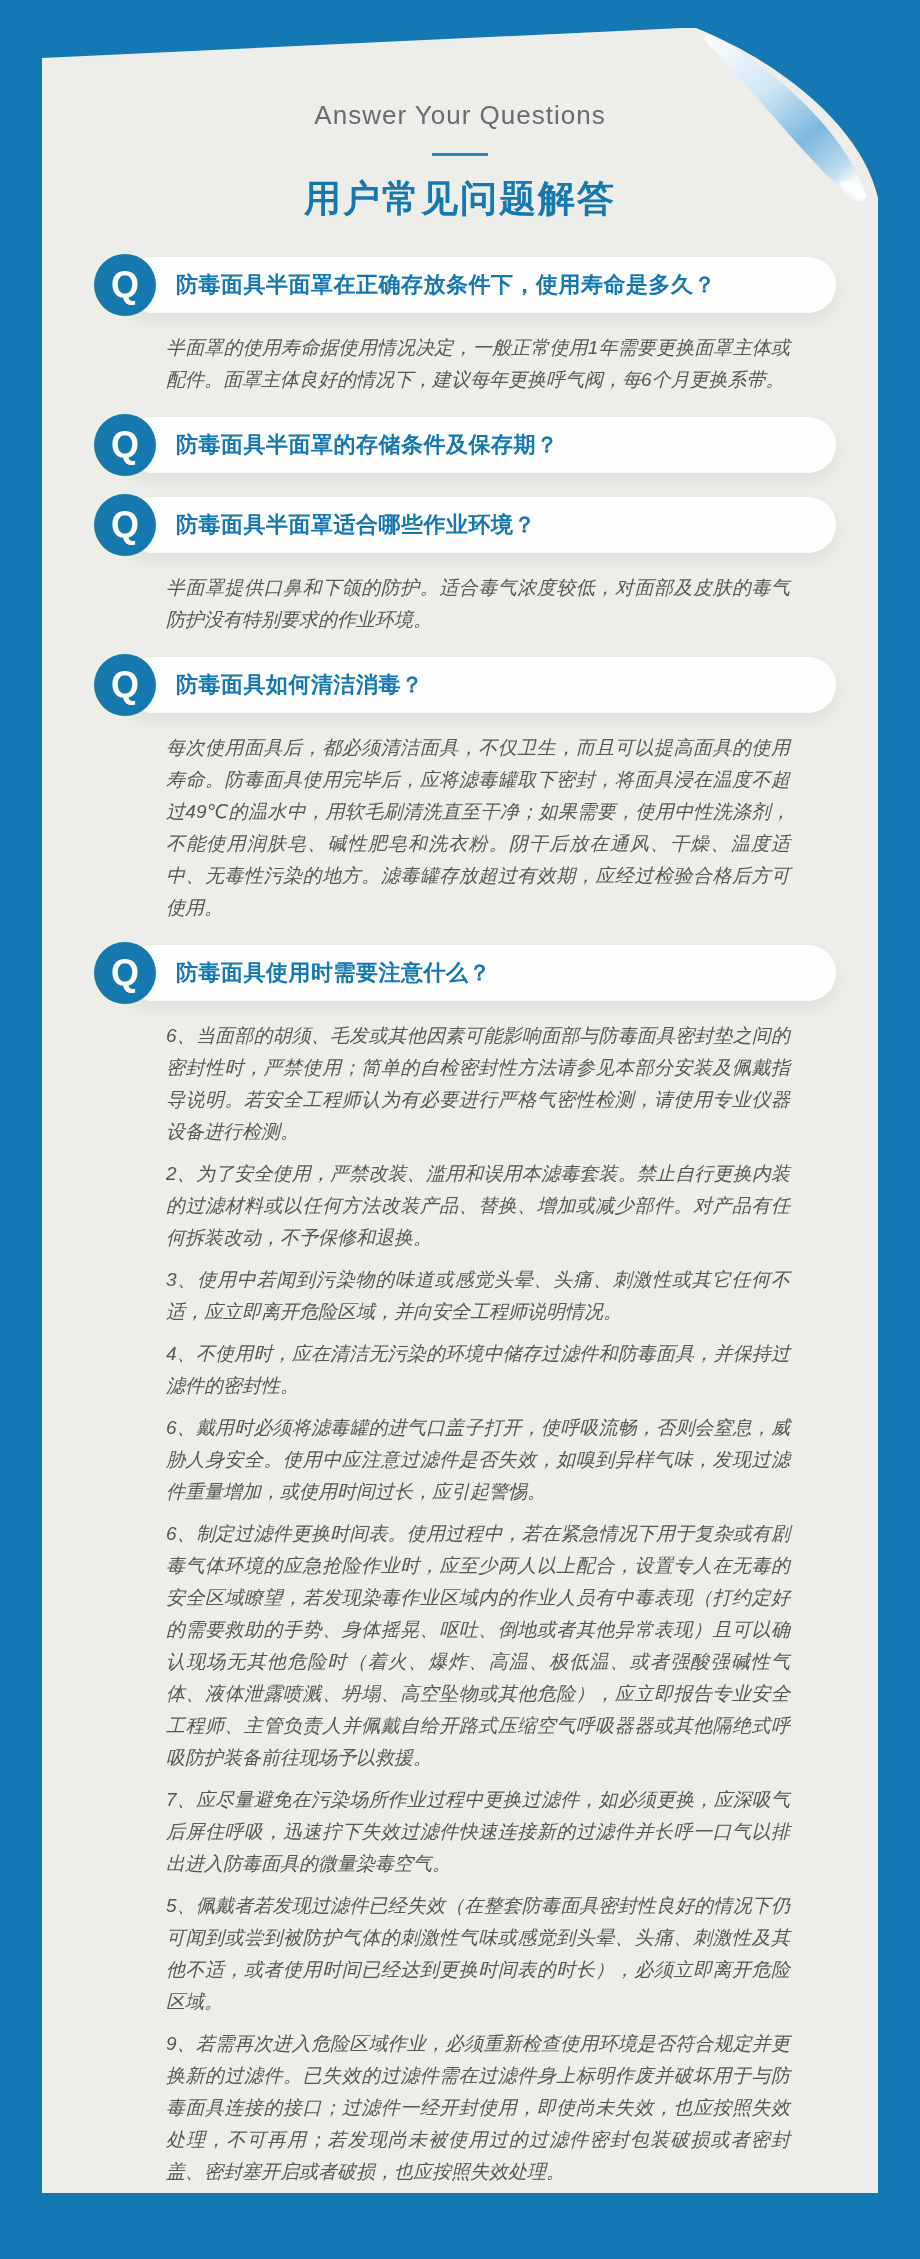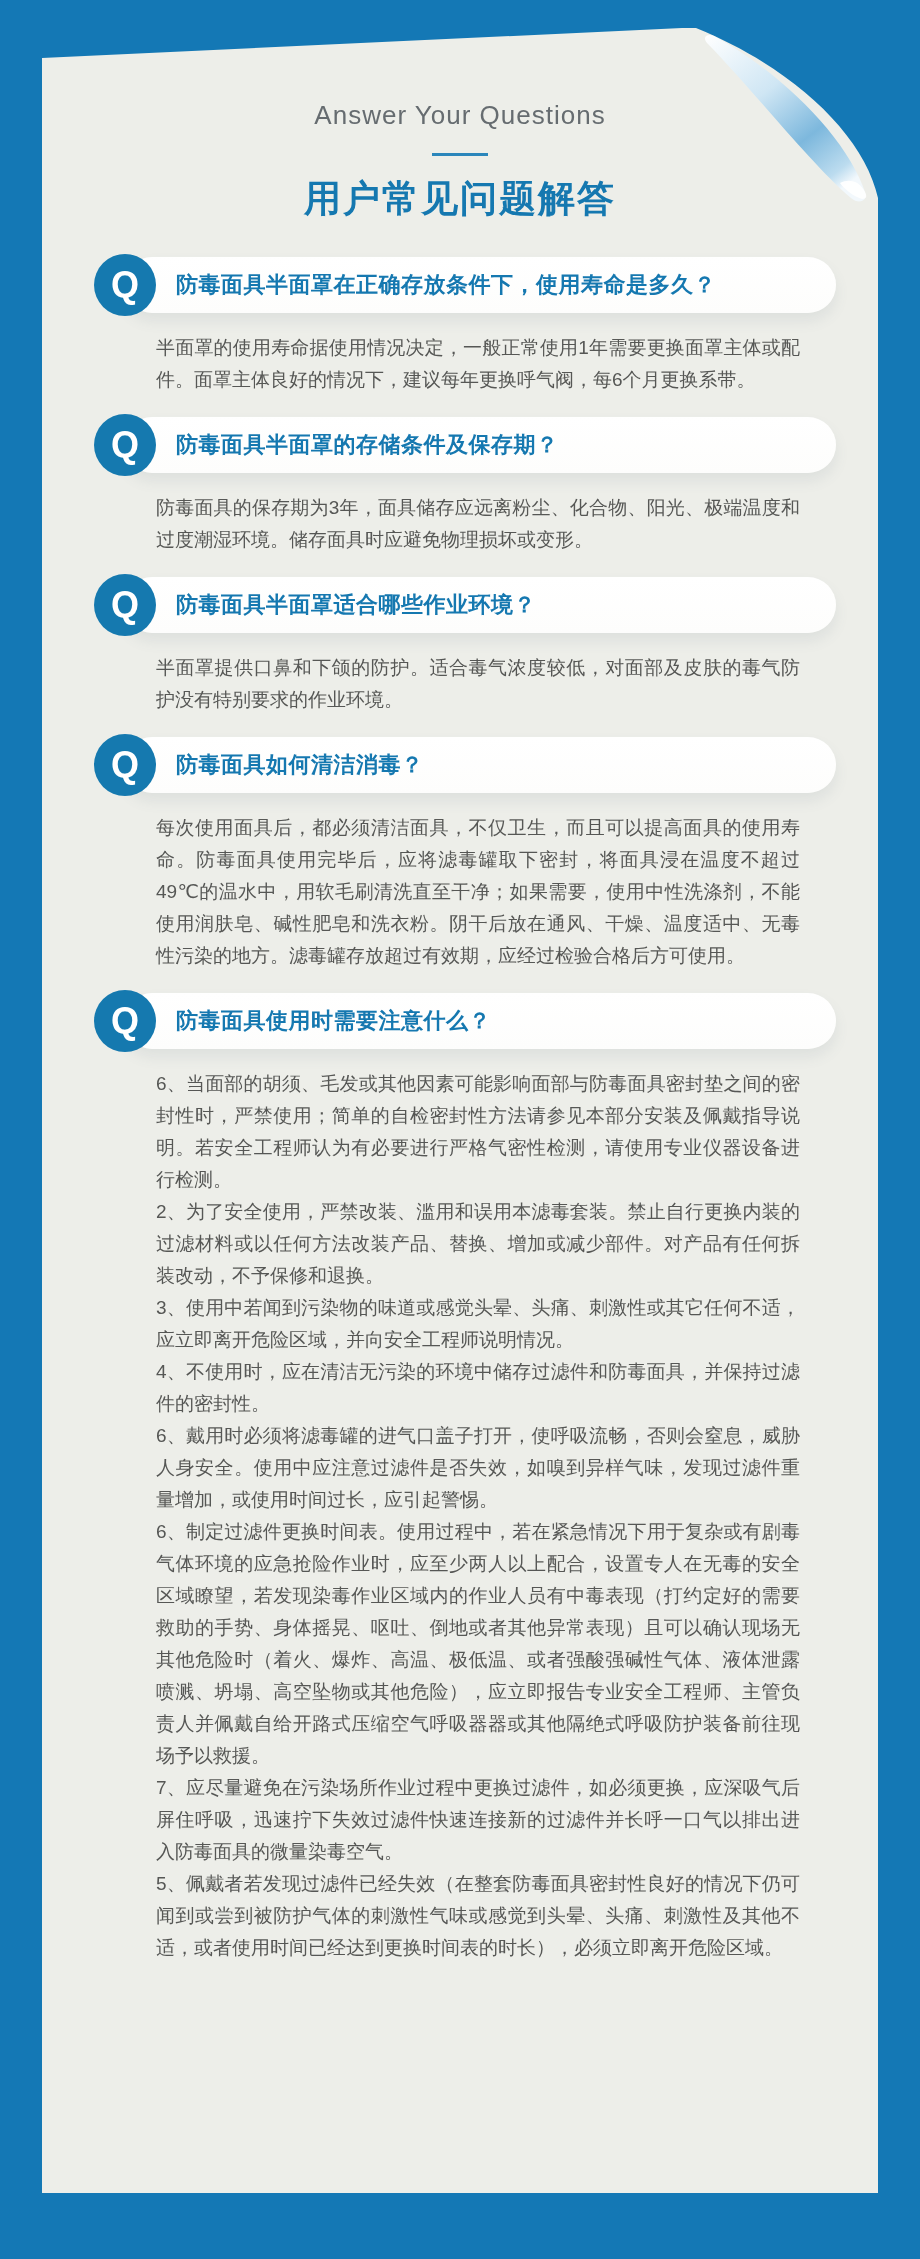--- a/index.html
+++ b/index.html
@@ -48,21 +48,21 @@
     background:linear-gradient(180deg,#ffffff 0%,#fdfdfc 100%);
   }
   .q-text{
     color:#1578b0;font-size:22px;font-weight:bold;letter-spacing:0.5px;
   }
   .answer{
     margin:0 36px 0 62px;
     color:#565755;font-size:19px;line-height:32px;
     text-align:justify;
   }
-  .answer p{margin:0;}
+  .answer p{margin:10px;font-style:italic;}
 </style>
 </head>
 <body>
 
 <div class="page">
   <div class="card">
 
     <svg class="curl" viewBox="0 0 210 185" xmlns="http://www.w3.org/2000/svg" aria-hidden="true">
       <defs>
         <linearGradient id="foldGrad" x1="0" y1="0" x2="0.75" y2="1">
@@ -97,23 +97,20 @@
           </div>
   </section>
 
   <section class="faq-item">
     <div class="q-row">
       <div class="q-circle">Q</div>
       <div class="q-bar">
         <span class="q-text">防毒面具半面罩的存储条件及保存期？</span>
       </div>
     </div>
-    <div class="answer">
-            <p>防毒面具的保存期为3年，面具储存应远离粉尘、化合物、阳光、极端温度和过度潮湿环境。储存面具时应避免物理损坏或变形。</p>
-          </div>
   </section>
 
   <section class="faq-item">
     <div class="q-row">
       <div class="q-circle">Q</div>
       <div class="q-bar">
         <span class="q-text">防毒面具半面罩适合哪些作业环境？</span>
       </div>
     </div>
     <div class="answer">
@@ -142,17 +139,18 @@
     </div>
     <div class="answer">
             <p>6、当面部的胡须、毛发或其他因素可能影响面部与防毒面具密封垫之间的密封性时，严禁使用；简单的自检密封性方法请参见本部分安装及佩戴指导说明。若安全工程师认为有必要进行严格气密性检测，请使用专业仪器设备进行检测。</p>
             <p>2、为了安全使用，严禁改装、滥用和误用本滤毒套装。禁止自行更换内装的过滤材料或以任何方法改装产品、替换、增加或减少部件。对产品有任何拆装改动，不予保修和退换。</p>
             <p>3、使用中若闻到污染物的味道或感觉头晕、头痛、刺激性或其它任何不适，应立即离开危险区域，并向安全工程师说明情况。</p>
             <p>4、不使用时，应在清洁无污染的环境中储存过滤件和防毒面具，并保持过滤件的密封性。</p>
             <p>6、戴用时必须将滤毒罐的进气口盖子打开，使呼吸流畅，否则会窒息，威胁人身安全。使用中应注意过滤件是否失效，如嗅到异样气味，发现过滤件重量增加，或使用时间过长，应引起警惕。</p>
             <p>6、制定过滤件更换时间表。使用过程中，若在紧急情况下用于复杂或有剧毒气体环境的应急抢险作业时，应至少两人以上配合，设置专人在无毒的安全区域瞭望，若发现染毒作业区域内的作业人员有中毒表现（打约定好的需要救助的手势、身体摇晃、呕吐、倒地或者其他异常表现）且可以确认现场无其他危险时（着火、爆炸、高温、极低温、或者强酸强碱性气体、液体泄露喷溅、坍塌、高空坠物或其他危险），应立即报告专业安全工程师、主管负责人并佩戴自给开路式压缩空气呼吸器器或其他隔绝式呼吸防护装备前往现场予以救援。</p>
             <p>7、应尽量避免在污染场所作业过程中更换过滤件，如必须更换，应深吸气后屏住呼吸，迅速拧下失效过滤件快速连接新的过滤件并长呼一口气以排出进入防毒面具的微量染毒空气。</p>
             <p>5、佩戴者若发现过滤件已经失效（在整套防毒面具密封性良好的情况下仍可闻到或尝到被防护气体的刺激性气味或感觉到头晕、头痛、刺激性及其他不适，或者使用时间已经达到更换时间表的时长），必须立即离开危险区域。</p>
+            <p>9、若需再次进入危险区域作业，必须重新检查使用环境是否符合规定并更换新的过滤件。已失效的过滤件需在过滤件身上标明作废并破坏用于与防毒面具连接的接口；过滤件一经开封使用，即使尚未失效，也应按照失效处理，不可再用；若发现尚未被使用过的过滤件密封包装破损或者密封盖、密封塞开启或者破损，也应按照失效处理。</p>
           </div>
   </section>
 </div>
   </div>
 </div>
 
 </body></html>

